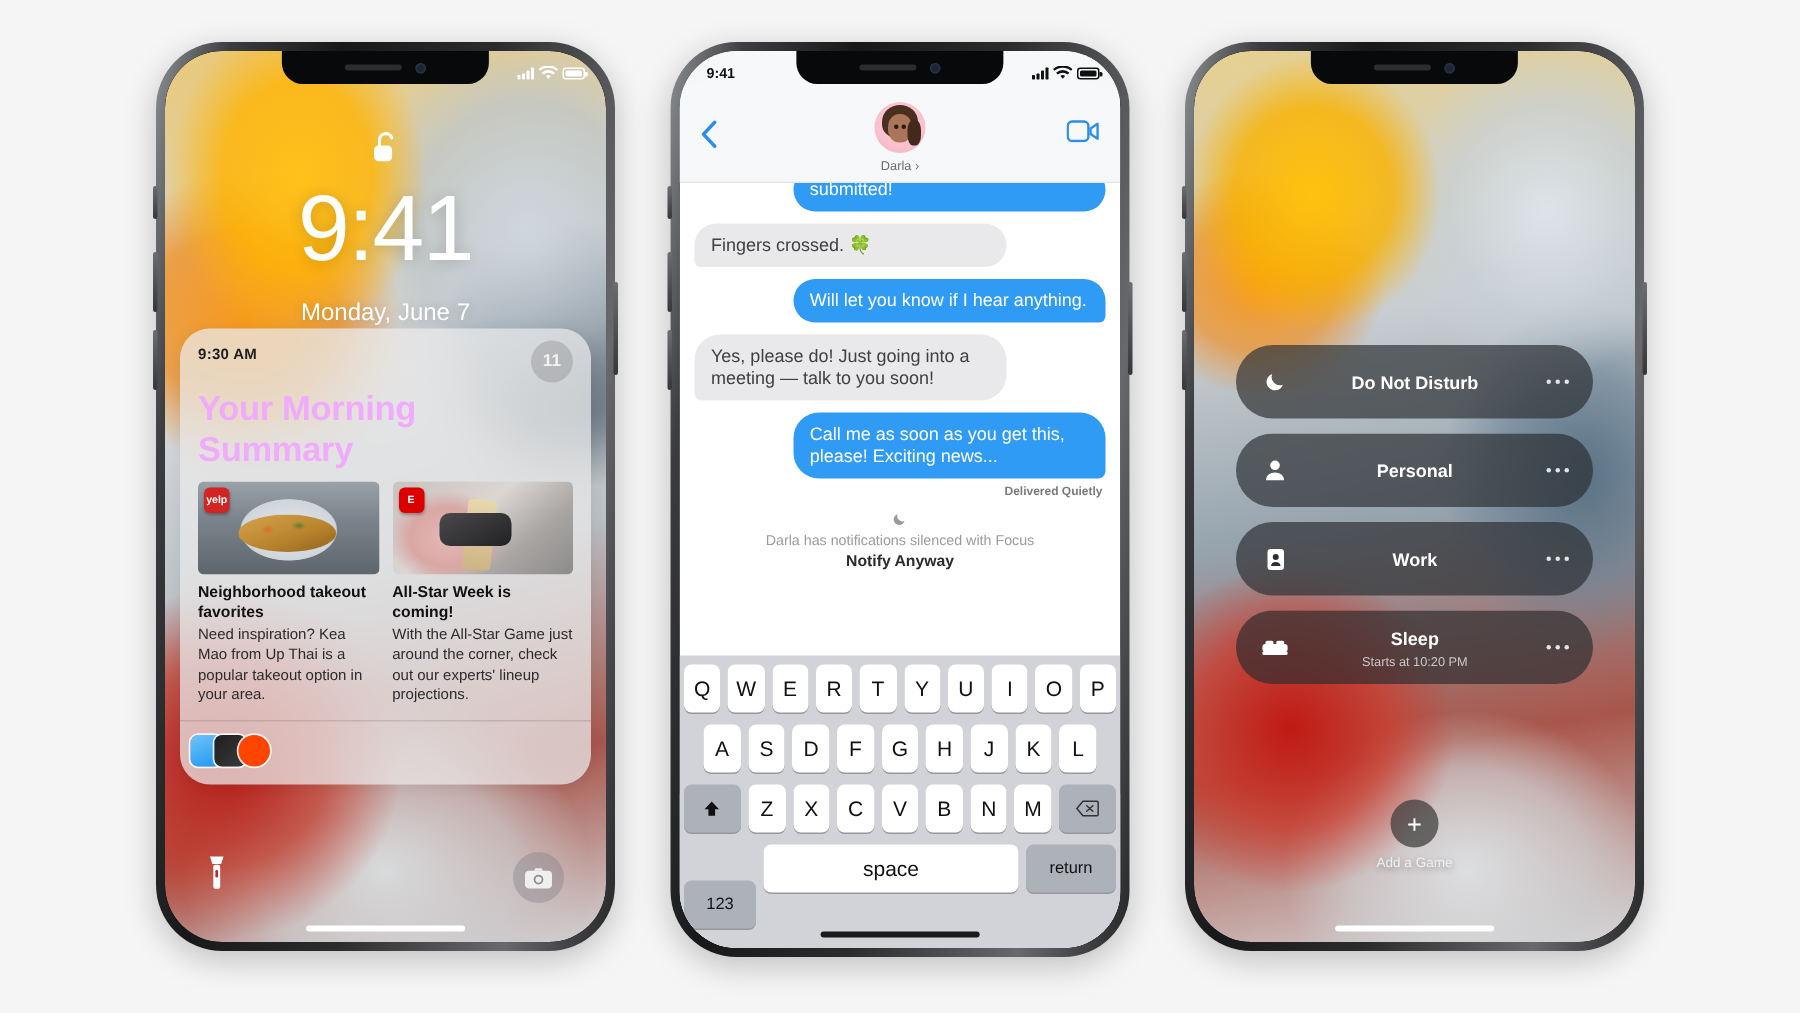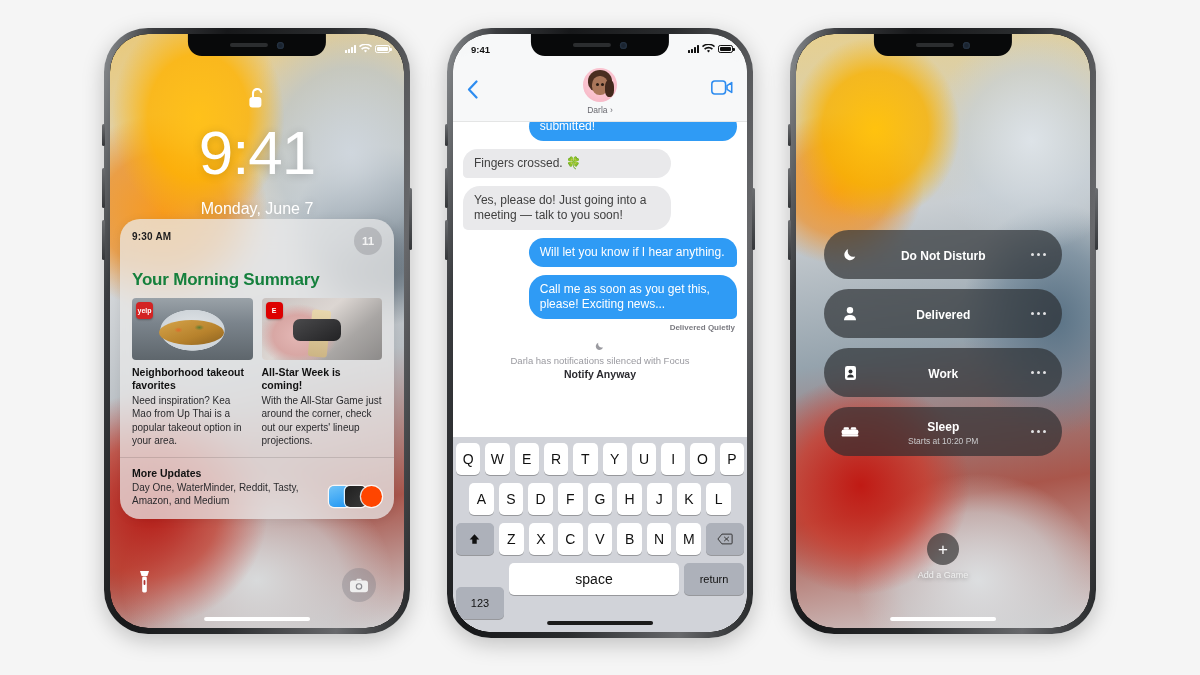--- a/index.html
+++ b/index.html
@@ -106,21 +106,21 @@
   }
   .notif-top { display:flex; justify-content:space-between; align-items:flex-start; }
   .notif-time { font-size:10px; font-weight:bold; color:#1c1c1e; letter-spacing:.2px; }
   .notif-count {
     width:28px; height:28px; border-radius:50%;
     background: rgba(120,120,128,.32); color:#f3f3f3;
     font-size:11.5px; font-weight:600;
     display:flex; align-items:center; justify-content:center;
     margin-top:-4px;
   }
-  .notif-title { font-size:17px; font-weight:bold; color:#15803d; margin-top:15px; letter-spacing:-.2px; }
+  .notif-title { font-size:23px; font-weight:bold; color:#f0abfc; margin-top:4px; letter-spacing:-.2px; }
   .stories { display:flex; gap:9px; margin-top:8px; }
   .story { flex:1; min-width:0; }
   .story-img { height:62px; border-radius:4px; position:relative; overflow:hidden; }
   .img-food {
     background:
       radial-gradient(30px 18px at 52% 56%, #c8952f 0%, #b8832a 60%, transparent 62%),
       radial-gradient(44px 28px at 50% 52%, #e4e7ea 0%, #cfd5da 72%, transparent 74%),
       linear-gradient(180deg,#9aa2a8 0%, #7b848c 40%, #5e666c 100%);
   }
   .img-food::after{
@@ -316,24 +316,20 @@
             <div class="story-img img-sport">
               <div class="badge-app badge-espn">E</div>
             </div>
             <div class="story-head">All-Star Week is coming!</div>
             <div class="story-body">With the All-Star Game just around the corner, check out our experts' lineup projections.</div>
           </div>
         </div>
 
         <div class="notif-sep"></div>
         <div class="more-row">
-          <div>
-            <div class="more-title">More Updates</div>
-            <div class="more-body">Day One, WaterMinder, Reddit, Tasty, Amazon, and Medium</div>
-          </div>
           <div class="more-icons">
             <span class="mini-icon mi-water"></span>
             <span class="mini-icon mi-tasty"></span>
             <span class="mini-icon mi-reddit"></span>
           </div>
         </div>
       </div>
 
       <div class="lock-bottom">
         <div>
@@ -366,22 +362,22 @@
   <div class="side-btn btn-left-1"></div>
   <div class="side-btn btn-left-2"></div>
   <div class="side-btn btn-left-3"></div>
   <div class="side-btn btn-right-1"></div>
   <div class="phone-inner">
     <div class="screen msg-screen">
 
       <div class="msg-body">
         <div class="bubble b-out b-first">submitted!</div>
         <div class="bubble b-in">Fingers crossed. 🍀</div>
+        <div class="bubble b-out">Will let you know if I hear anything.</div>
         <div class="bubble b-in">Yes, please do! Just going into a meeting — talk to you soon!</div>
-        <div class="bubble b-out">Will let you know if I hear anything.</div>
         <div class="bubble b-out">Call me as soon as you get this, please! Exciting news...</div>
         <div class="delivered">Delivered Quietly</div>
         <div class="focus-note">
           <svg width="10" height="10" viewBox="0 0 12 12">
             <path d="M9.6 7.6A4.3 4.3 0 0 1 4 2.2 4.4 4.4 0 1 0 9.6 7.6z" fill="#9a9aa0"></path>
           </svg>
           <span>Darla has notifications silenced with Focus</span>
         </div>
         <div class="notify-anyway">Notify Anyway</div>
       </div>
@@ -613,21 +609,21 @@
         </div>
 
         <div class="focus-item">
           <span class="focus-ic">
             <svg width="14" height="15" viewBox="0 0 14 15">
                 <circle cx="7" cy="4.2" r="3.2" fill="#fff"></circle>
                 <path d="M1 14.2c0-3.3 2.7-5.2 6-5.2s6 1.9 6 5.2z" fill="#fff"></path>
               </svg>
           </span>
           <span class="focus-label-wrap">
-            <span class="focus-label">Delivered</span>
+            <span class="focus-label">Personal</span>
           </span>
           <span class="focus-dots">
               <span></span>
               <span></span>
               <span></span>
             </span>
         </div>
 
         <div class="focus-item">
           <span class="focus-ic">

